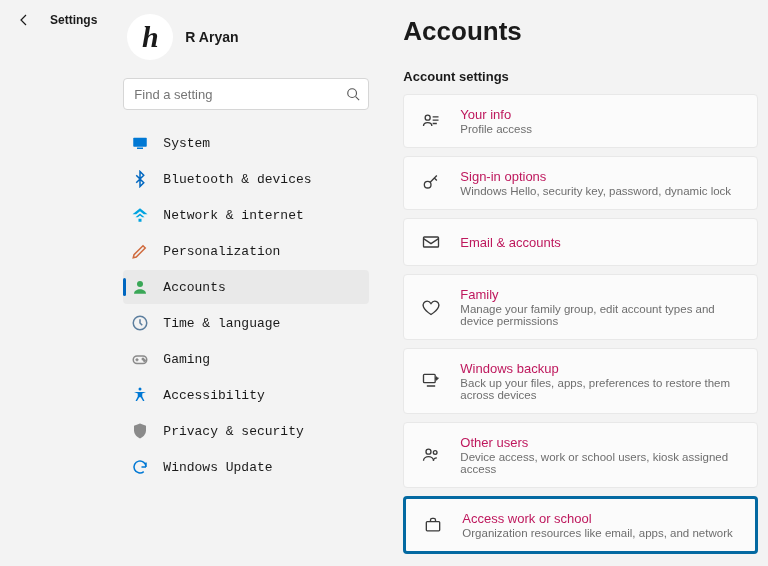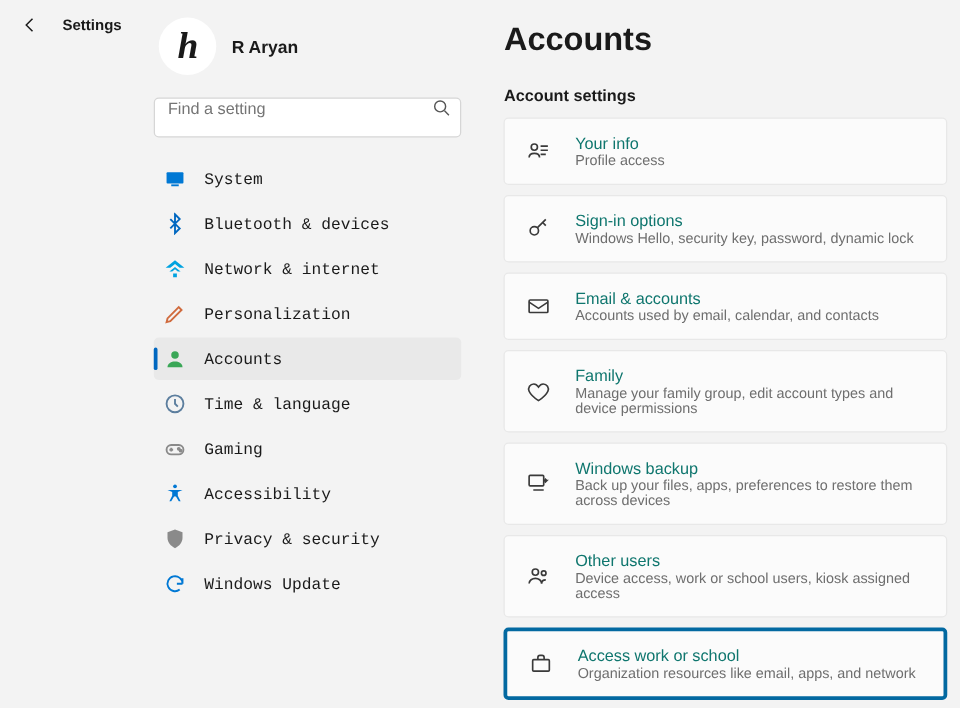--- a/index.html
+++ b/index.html
@@ -22,21 +22,21 @@
   .body { display: flex; flex: 1; min-height: 0; }
   .sidebar { width: 270px; padding: 8px 12px 12px 12px; display:flex; flex-direction:column; gap: 4px; }
   .profile { display:flex; align-items:center; gap: 12px; padding: 6px 4px 14px 4px; }
   .avatar {
     width: 46px; height: 46px; border-radius: 50%;
     background: #fff; display:flex; align-items:center; justify-content:center;
     font-family: "Segoe Script", cursive; font-size: 30px; font-style: italic; font-weight:700;
   }
   .profile-name { font-size: 14px; font-weight: 600; }
   .search {
-    display:flex; align-items:flex-start;
+    display:flex; align-items:center;
     background:#fff; border:1px solid #d6d6d6; border-radius:4px;
     height: 32px; padding: 0 8px 0 10px; margin-bottom: 12px;
   }
   .search input {
     flex:1; border:none; outline:none; font-size:13px; background:transparent;
   }
   .nav { display:flex; flex-direction:column; gap:2px; }
   .nav-item {
     display:flex; align-items:center; gap: 14px;
     height: 34px; padding: 0 10px 0 8px; border-radius: 4px;
@@ -54,21 +54,21 @@
   .section-label { font-size: 13px; font-weight: 600; margin-bottom: 10px; }
   .cards { display:flex; flex-direction:column; gap:8px; }
   .card {
     display:flex; align-items:center; gap:18px;
     background:#fbfbfb; border:1px solid #e8e8e8; border-radius:4px;
     padding: 12px 16px; cursor:pointer;
   }
   .card.highlight { border:3px solid #0369a1; }
   .card-icon { width:22px; height:22px; display:flex; align-items:center; justify-content:center; flex-shrink:0; color:#3a3a3a; }
   .card-text { display:flex; flex-direction:column; gap:1px; }
-  .card-title { font-size:13px; font-weight:400; color:#0f766e; }
+  .card-title { font-size:13px; font-weight:400; color:#be185d; }
   .card-sub { font-size:11.5px; color:#6e6e6e; }
 </style>
 </head>
 <body>
 
 <div class="app">
   <div class="titlebar">
     <div class="back-btn">
       <svg width="16" height="16" viewBox="0 0 16 16" fill="none" stroke="#1a1a1a" stroke-width="1.2">
           <path d="M10 3 L5 8 L10 13"></path>
@@ -214,21 +214,20 @@
           </div>
           <div class="card">
             <span class="card-icon">
               <svg width="20" height="20" viewBox="0 0 24 24" fill="none" stroke="#3a3a3a" stroke-width="1.6">
                 <rect x="3" y="6" width="18" height="12" rx="1"></rect>
                 <path d="M3 8l9 6 9-6"></path>
               </svg>
             </span>
             <span class="card-text">
               <span class="card-title">Email &amp; accounts</span>
-              <span class="card-sub">Accounts used by email, calendar, and contacts</span>
             </span>
           </div>
           <div class="card">
             <span class="card-icon">
               <svg width="20" height="20" viewBox="0 0 24 24" fill="none" stroke="#3a3a3a" stroke-width="1.6">
                 <path d="M12 21s-7-4.5-9-9c-1.5-3.5 1-7 4.5-7 2 0 3.5 1.5 4.5 3 1-1.5 2.5-3 4.5-3 3.5 0 6 3.5 4.5 7-2 4.5-9 9-9 9z"></path>
               </svg>
             </span>
             <span class="card-text">
               <span class="card-title">Family</span>

